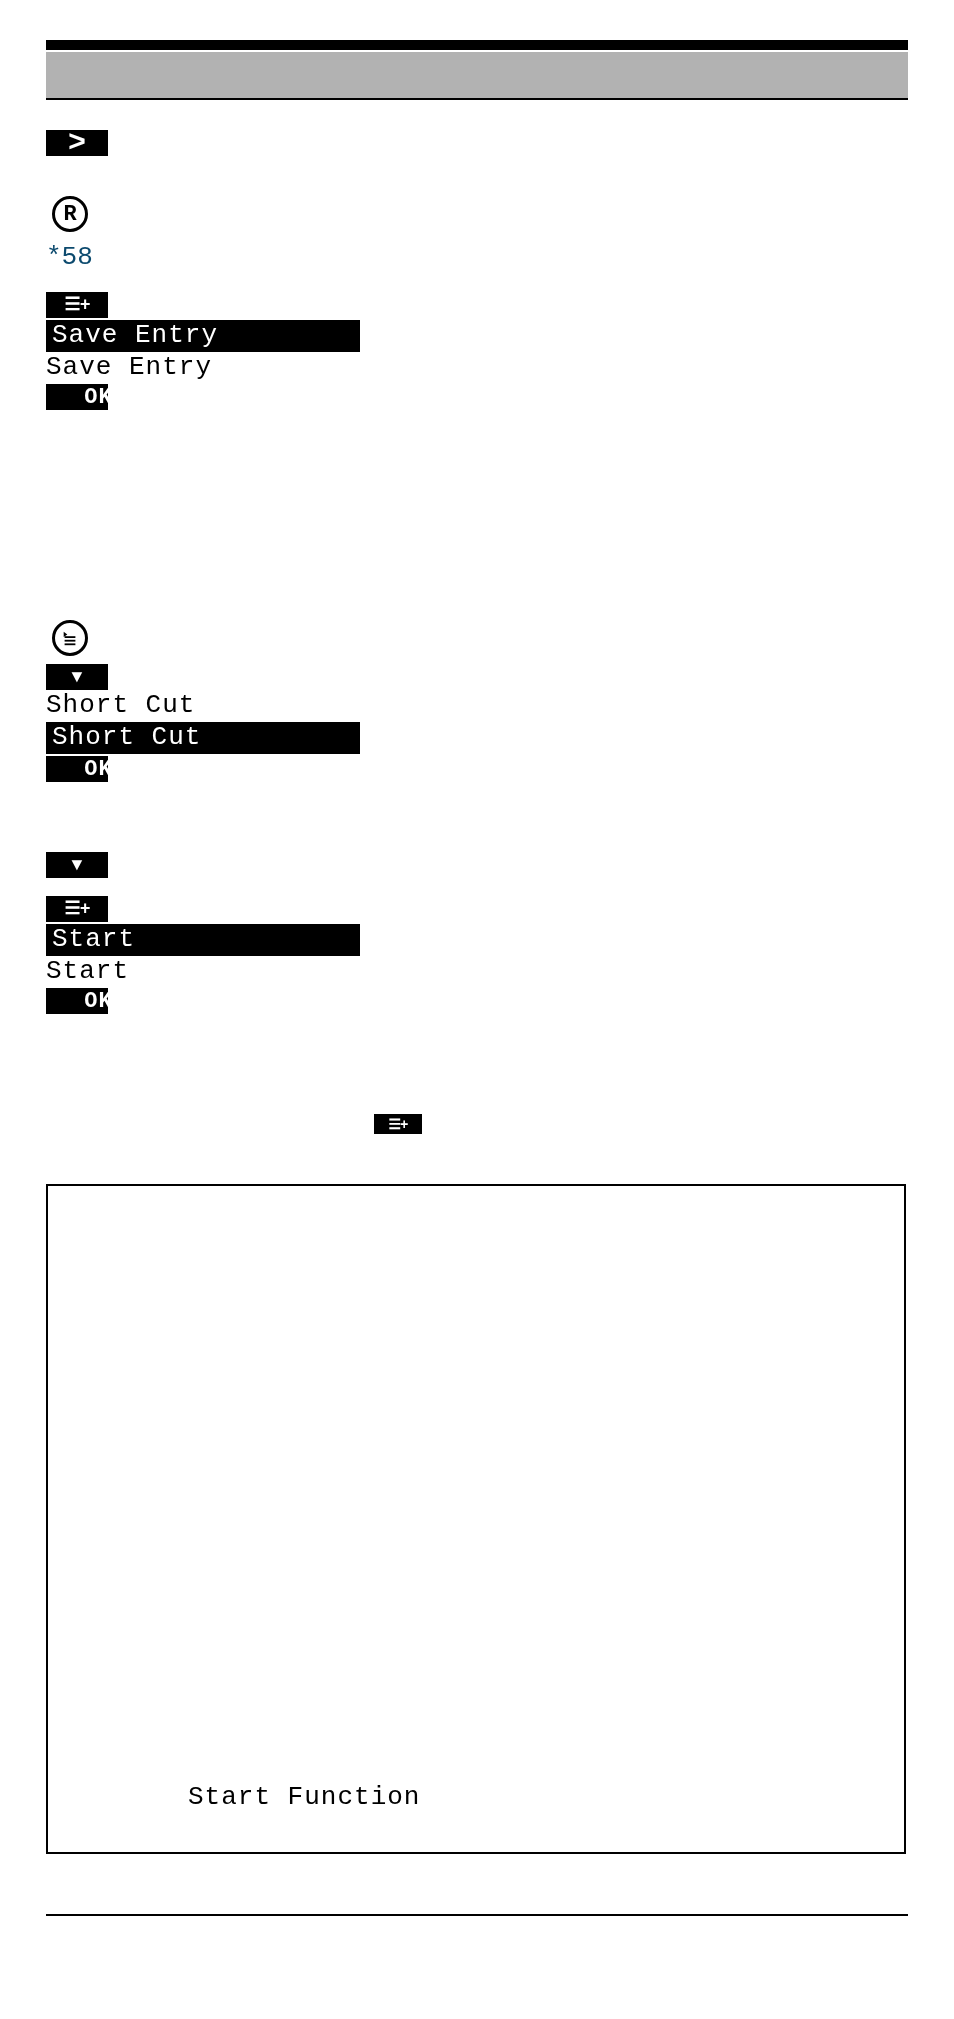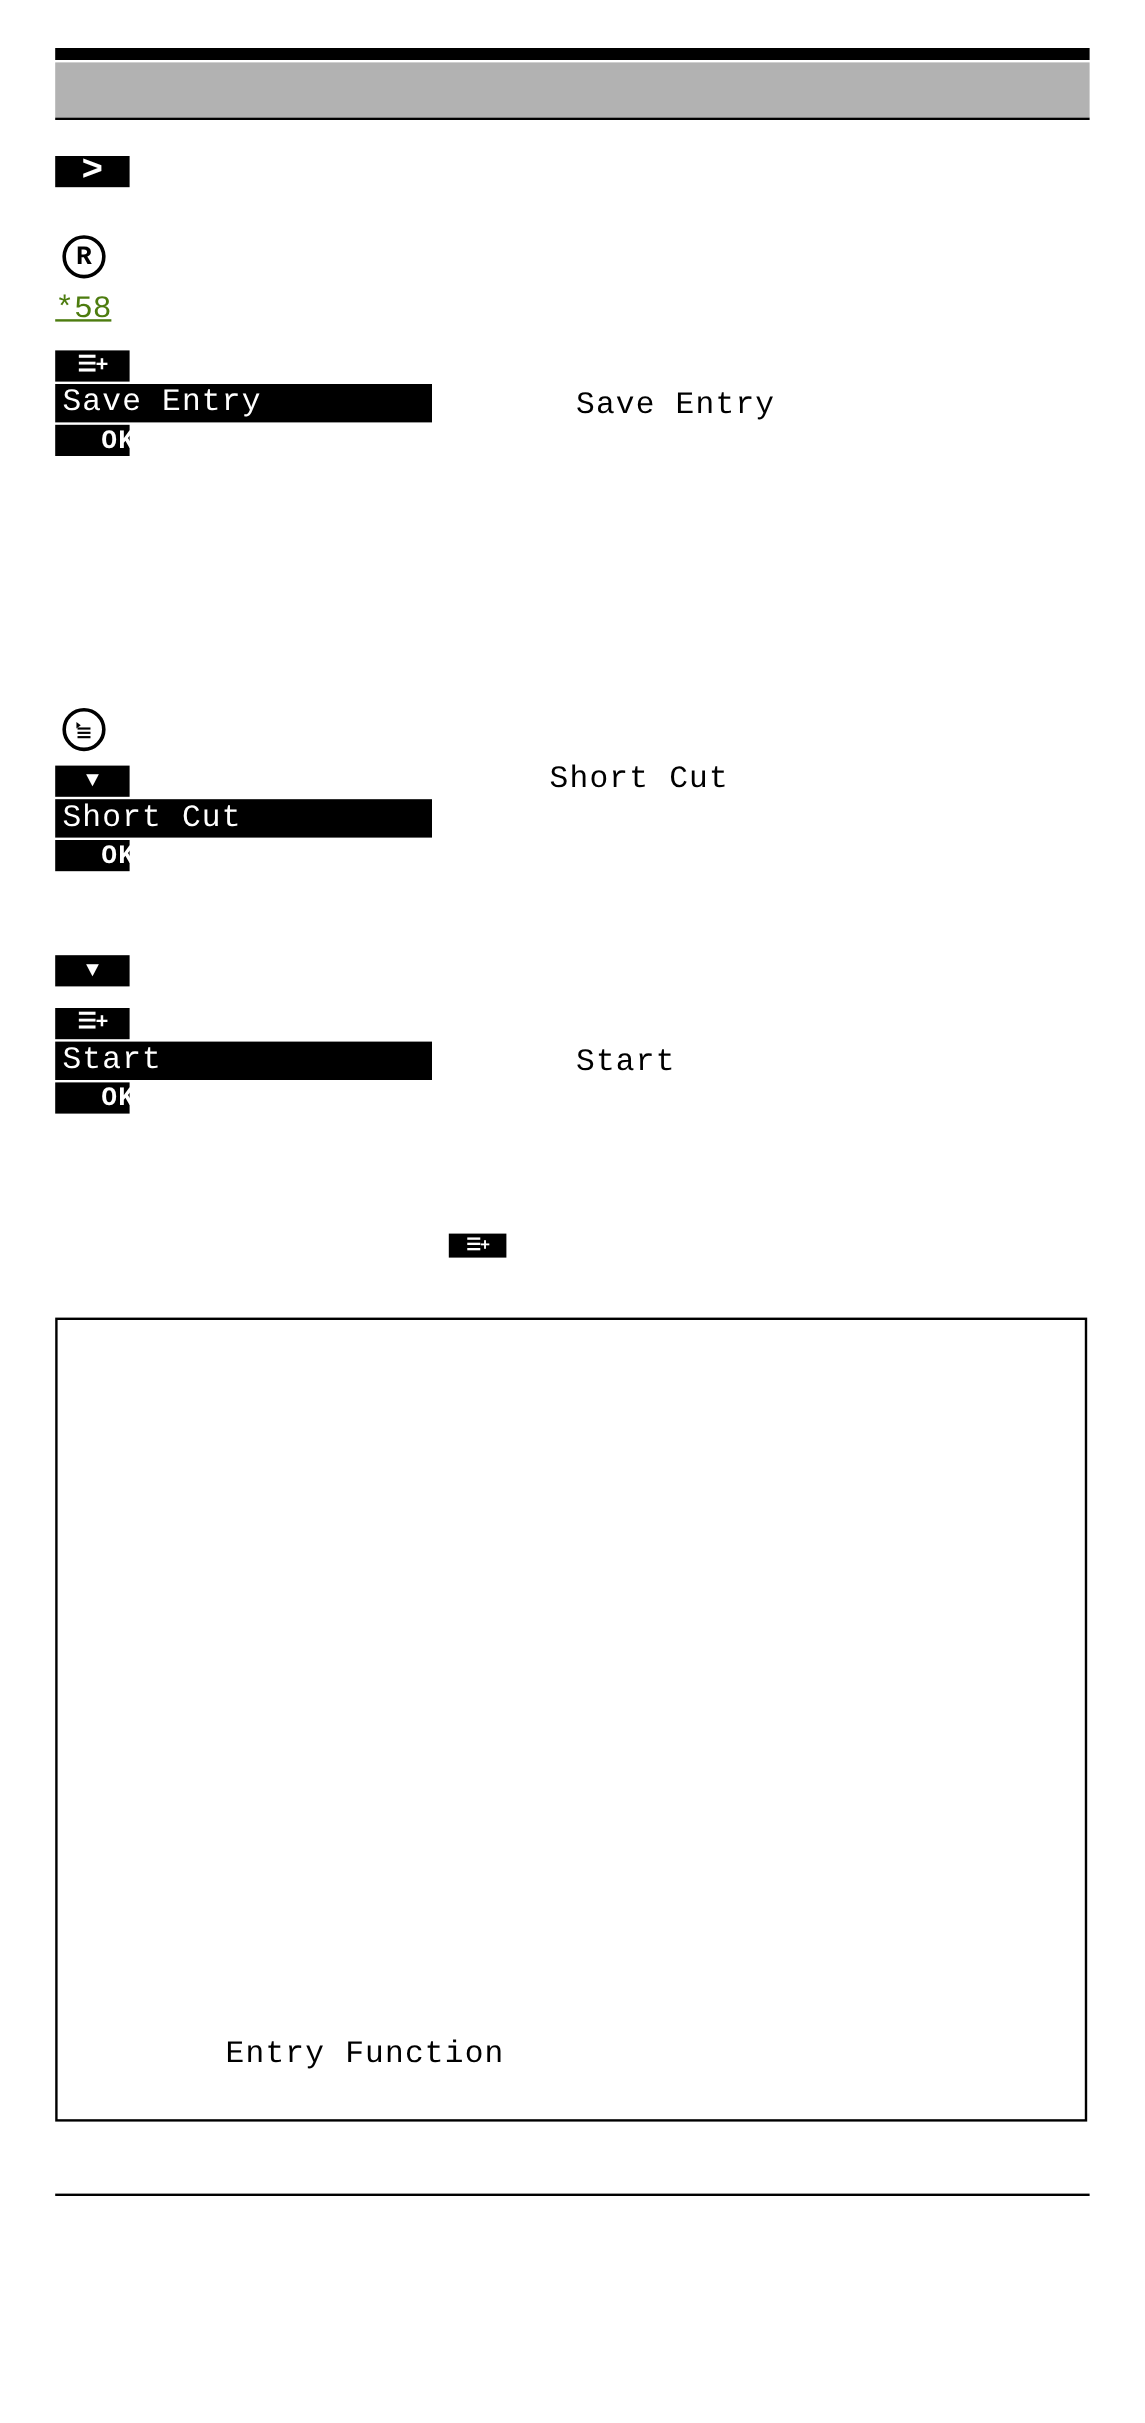--- a/index.html
+++ b/index.html
@@ -55,24 +55,23 @@
   }
   .side-text {
     font-family: "Courier New", monospace;
     font-size: 26px;
     letter-spacing: 1px;
     color: #000;
   }
   .code-text {
     font-family: "Courier New", monospace;
     font-size: 26px;
-    color: #4d7c0f;
-    text-decoration: underline;
-  }
-  .row { display: flex; align-items: flex-end; }
+    color: #0c4a6e;
+  }
+  .row { display: flex; align-items: flex-start; flex-direction: column; }
   .row .gap { width: 120px; }
 
   .circle-icon {
     width: 36px; height: 36px;
     border: 3px solid #000;
     border-radius: 50%;
     display: inline-flex;
     align-items: center;
     justify-content: center;
     font-family: "Courier New", monospace;
@@ -187,19 +186,19 @@
 
   <div style="height:100px;"></div>
 
   <div class="mid-icon-wrap">
     <span class="small-list-plus">☰+</span>
   </div>
 
   <div style="height:50px;"></div>
 
   <div class="framed-box">
-    <div class="framed-inner-text">Entry Function</div>
+    <div class="framed-inner-text">Start Function</div>
   </div>
 
   <div style="height:60px;"></div>
   <div class="thin-rule"></div>
 
 </div>
 
 </body></html>

